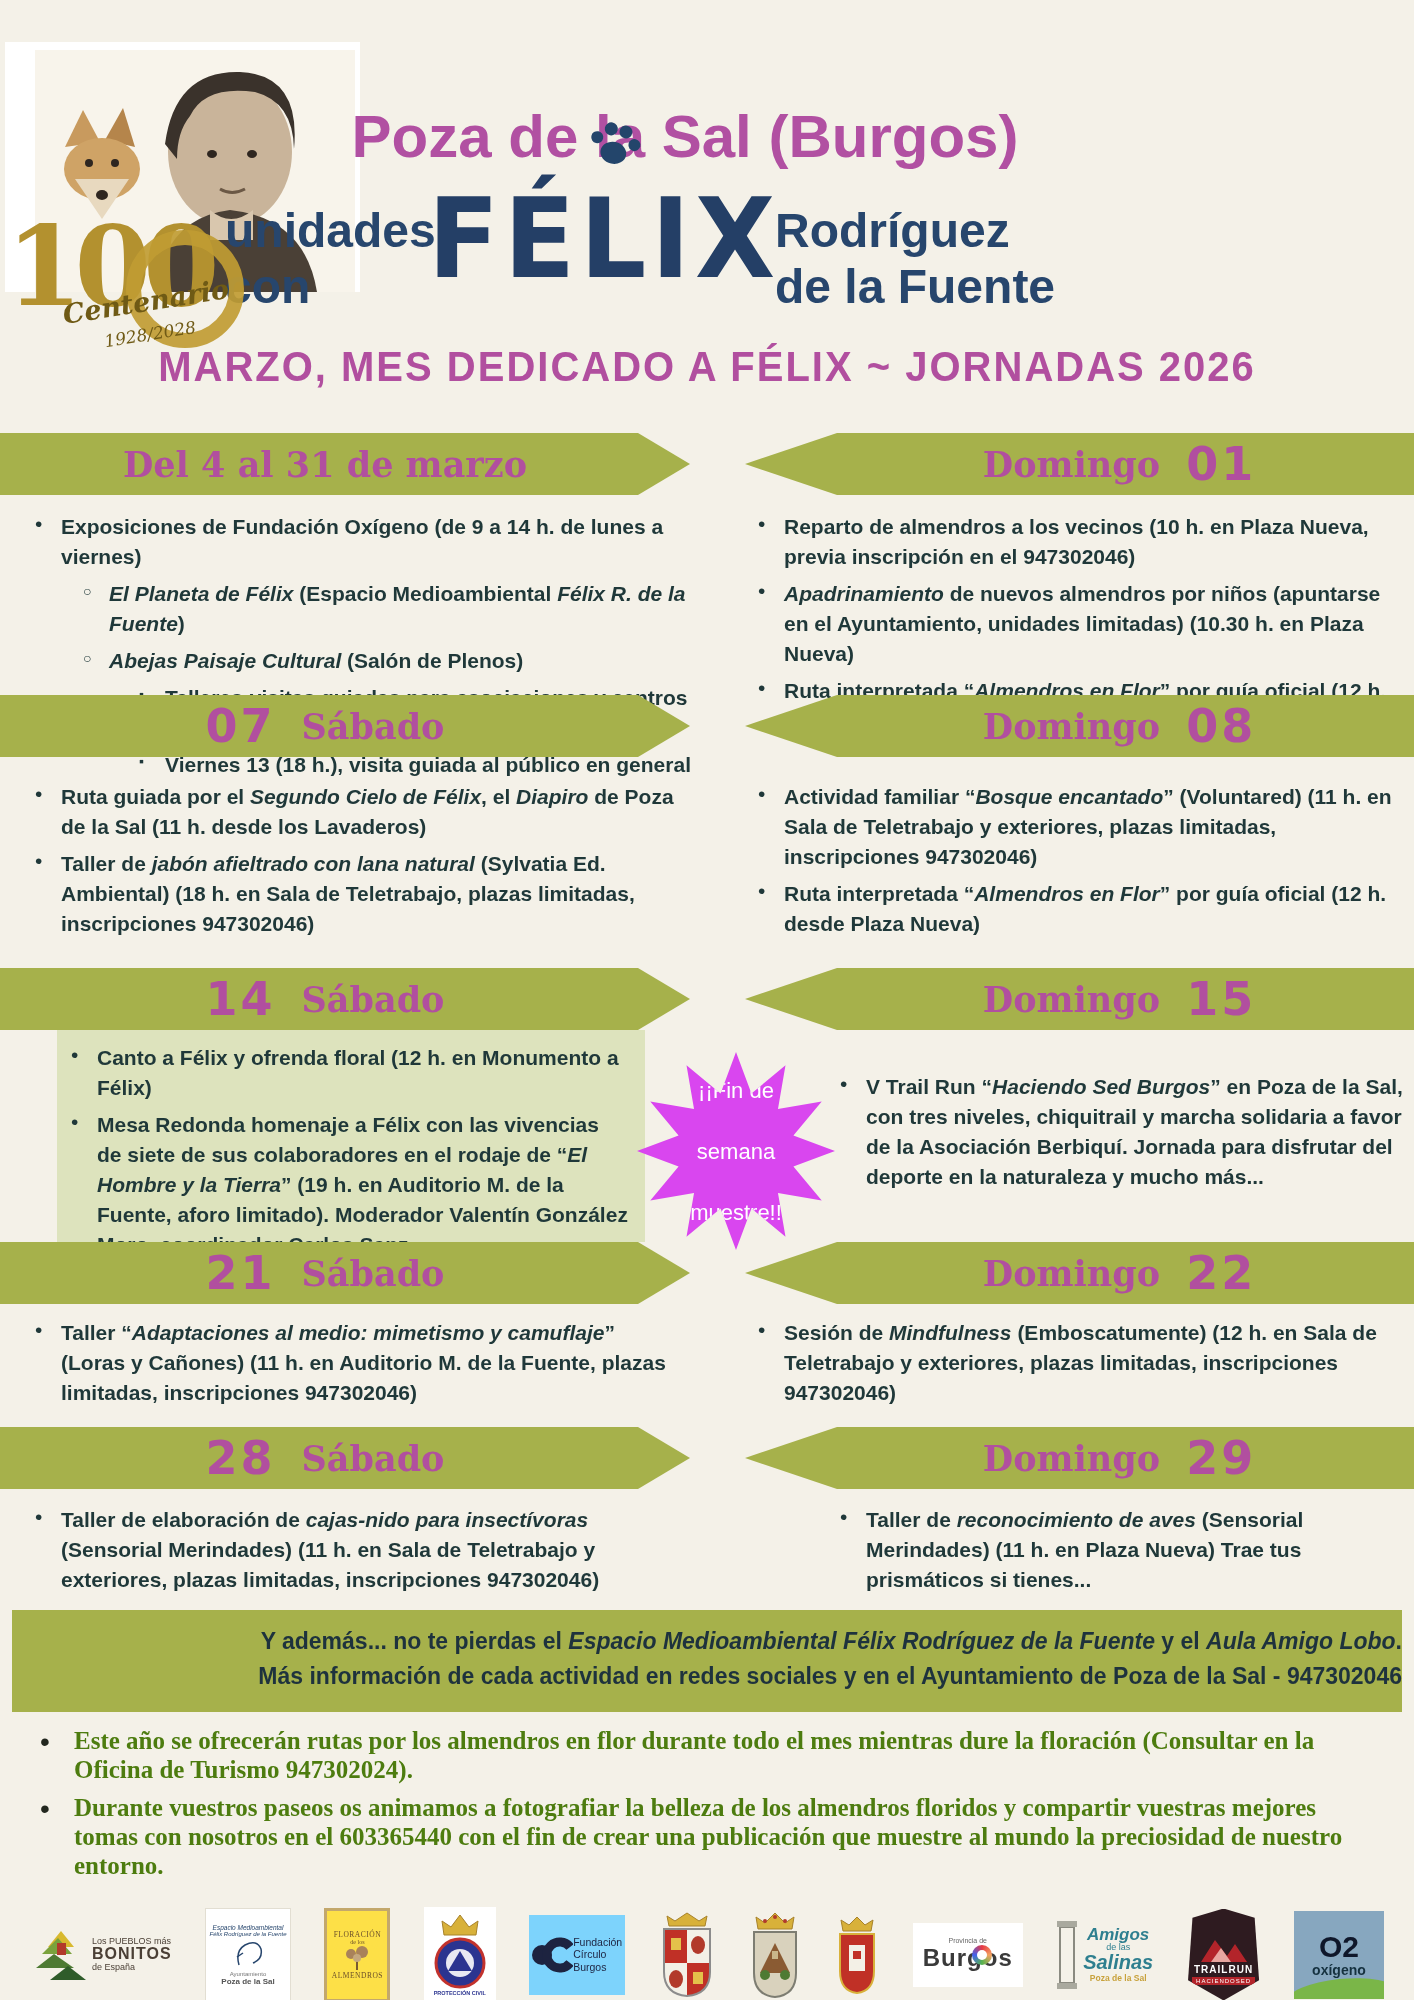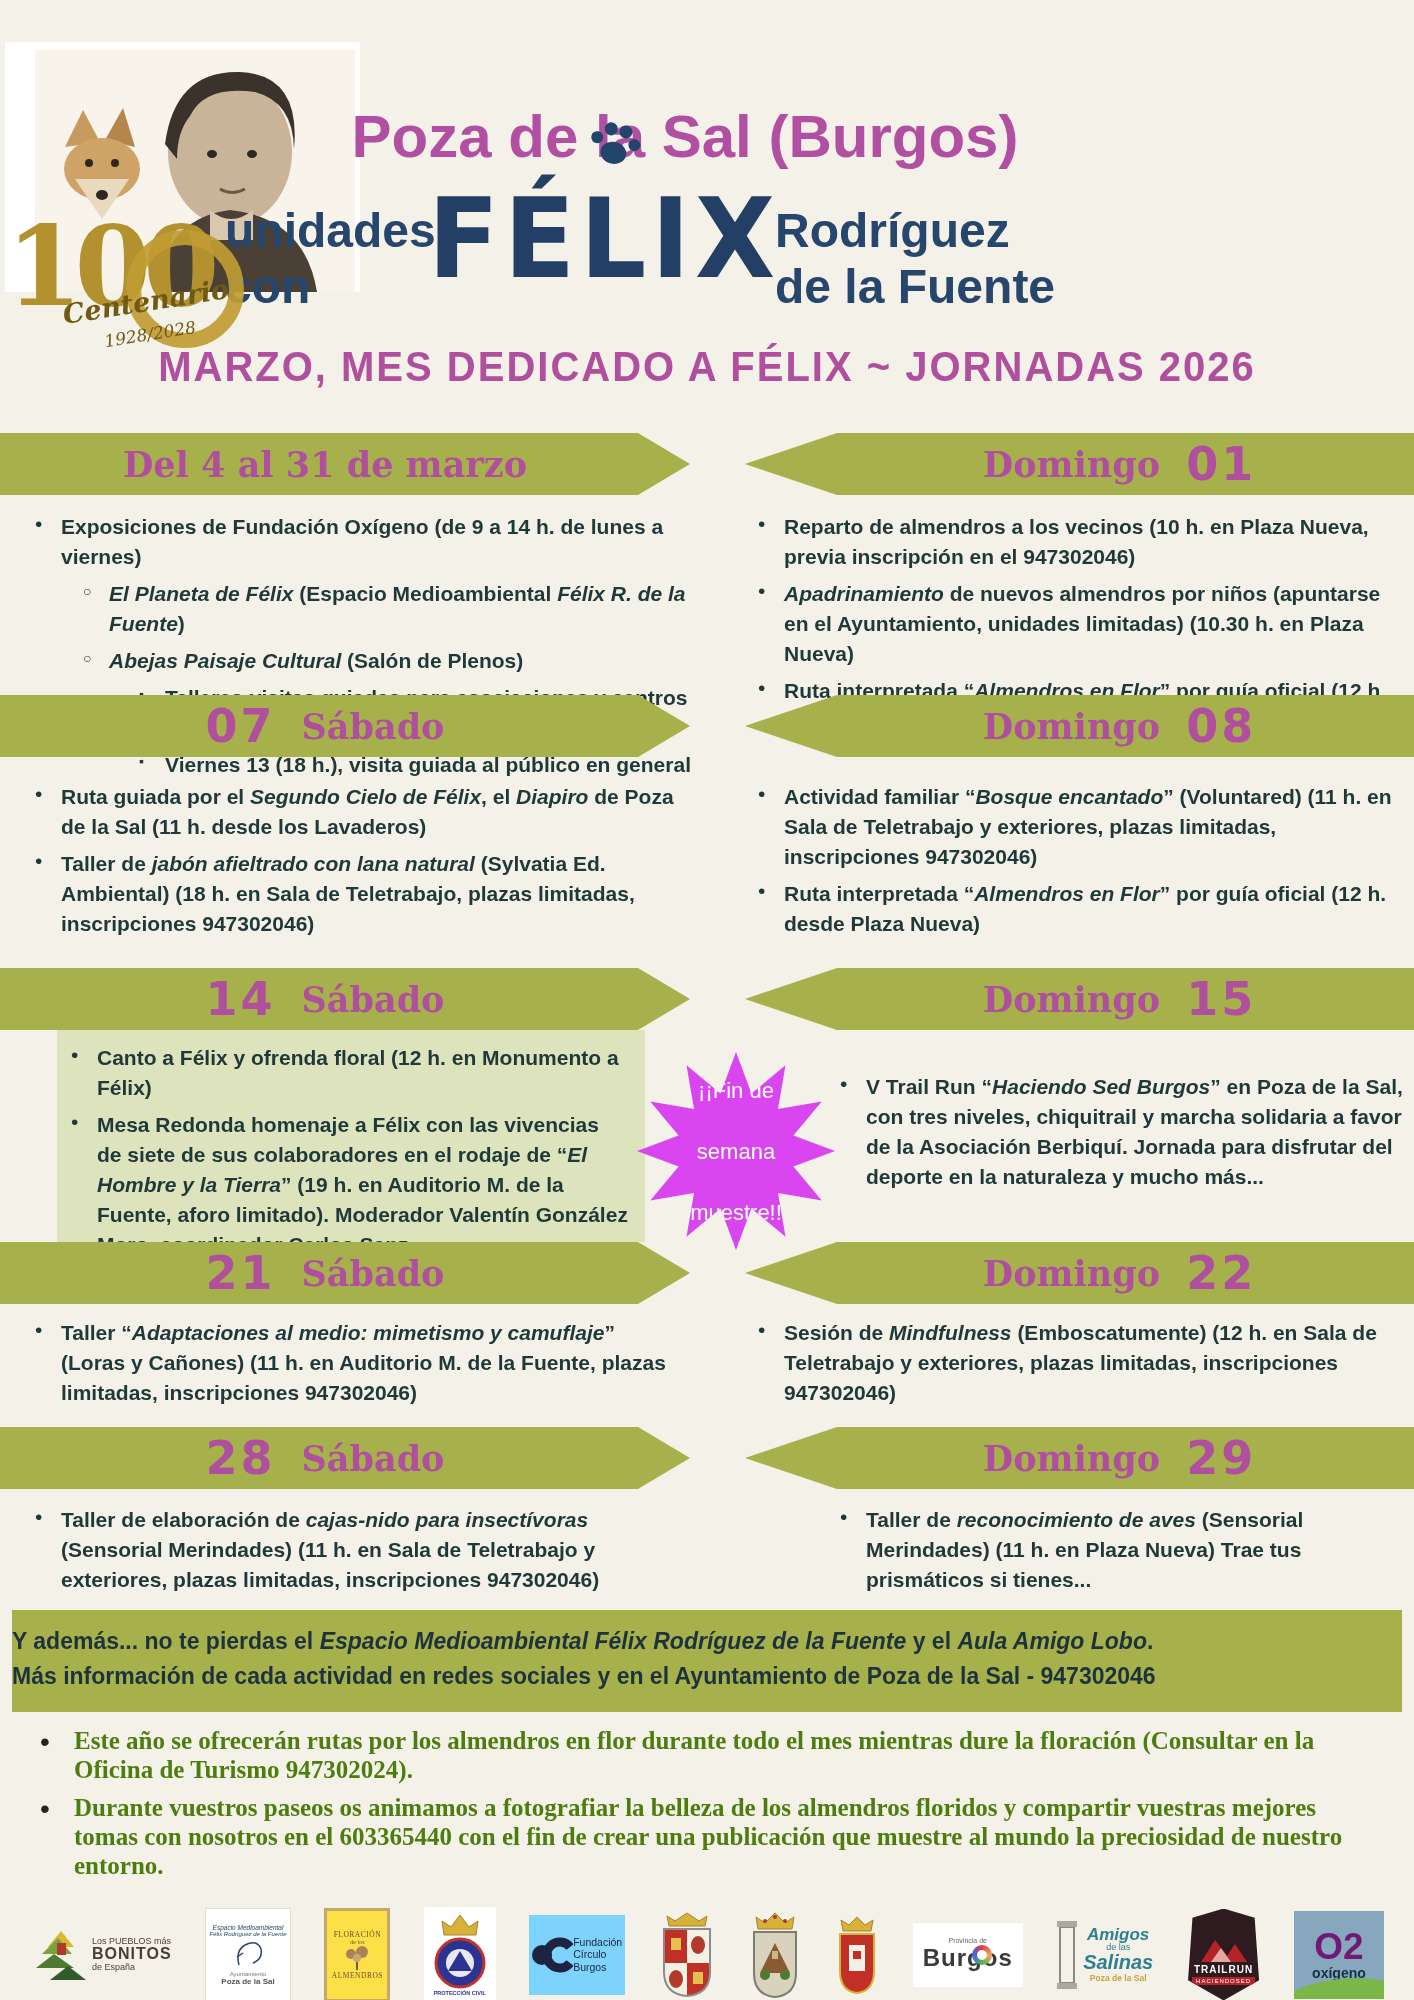--- a/index.html
+++ b/index.html
@@ -55,21 +55,21 @@
   .star{position:absolute;left:637px;top:1052px;width:198px;height:198px;background:#d946ef;z-index:5;
         clip-path:polygon(50% 0%,57.8% 21%,75% 6.7%,71.2% 28.8%,93.3% 25%,79% 42.2%,100% 50%,79% 57.8%,
         93.3% 75%,71.2% 71.2%,75% 93.3%,57.8% 79%,50% 100%,42.2% 79%,25% 93.3%,28.8% 71.2%,6.7% 75%,
         21% 57.8%,0% 50%,21% 42.2%,6.7% 25%,28.8% 28.8%,25% 6.7%,42.2% 21%);
         display:flex;flex-direction:column;align-items:center;justify-content:center;gap:34px;}
   .star span{color:#fff;font-size:22px;line-height:27px;font-weight:400;}
 
   
   .footer-box{position:absolute;left:12px;top:1610px;width:1390px;height:102px;background:#a6b14b;
               box-sizing:border-box;padding-top:15px;z-index:1;}
-  .footer-box .item{justify-content:flex-start;text-align:center;margin-bottom:3px;}
+  .footer-box .item{justify-content:flex-end;text-align:center;margin-bottom:3px;}
   .footer-box .itx{font-size:23px;line-height:32px;color:#1e323d;}
   .notes{position:absolute;left:40px;top:1726px;width:1340px;}
   .notes .item{margin-bottom:9px;}
   .notes .bullet{flex:0 0 34px;}
   .notes .bullet::before{content:"•";font-size:28px;color:#22271e;}
   .notes .itx{font-family:"Liberation Serif",serif;font-size:25px;line-height:29px;color:#4d7c0f;}
 
   
   .logos{position:absolute;left:34px;right:30px;top:1912px;height:85px;display:flex;
          justify-content:space-between;align-items:center;z-index:1;}
@@ -108,21 +108,21 @@
   .lg-salinas .t3{font-size:20px;font-weight:700;font-style:italic;}
   .lg-salinas .t4{font-size:8.5px;color:#c8a23c;font-weight:700;margin-top:2px;}
   .lg-trail{width:74px;height:92px;background:#2e1b20;color:#fff;
             clip-path:polygon(50% 0%,92% 10%,98% 78%,50% 100%,2% 78%,8% 10%);
             display:flex;flex-direction:column;align-items:center;justify-content:flex-end;padding-bottom:16px;
             box-sizing:border-box;}
   .lg-trail .t1{font-size:10px;font-weight:700;letter-spacing:1px;}
   .lg-trail .t2{font-size:6px;background:#b3242a;padding:1px 4px;margin-top:2px;letter-spacing:1px;}
   .lg-oxi{position:relative;width:90px;height:88px;background:#87a7bf;display:flex;flex-direction:column;
           align-items:center;justify-content:center;overflow:hidden;}
-  .lg-oxi .o2{font-size:37px;font-weight:800;color:#701a75;line-height:1;}
+  .lg-oxi .o2{font-size:30px;font-weight:800;color:#0f172a;line-height:1;}
   .lg-oxi .t1{font-size:14px;font-weight:700;color:#15313f;}
   .lg-oxi .swoosh{position:absolute;left:-8px;bottom:-14px;width:110px;height:34px;background:#7ab648;
                   border-radius:50%;transform:rotate(-6deg);}
 </style>
 </head>
 <body>
 
 <div class="page">
 
   <div class="photo-block">

